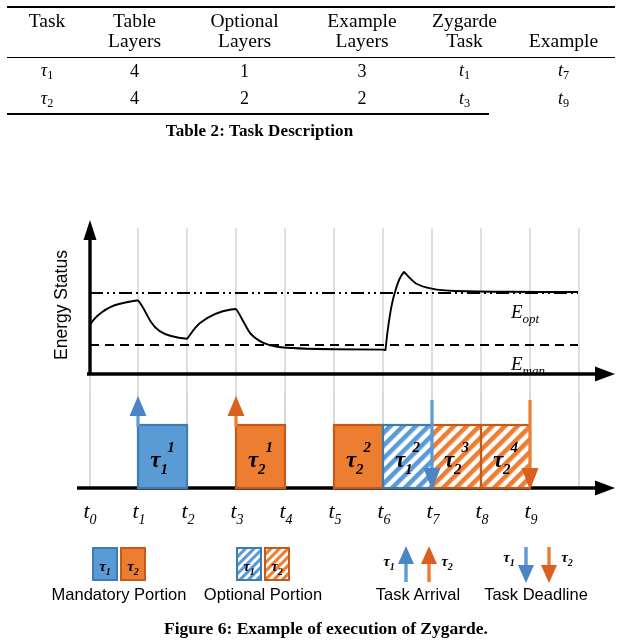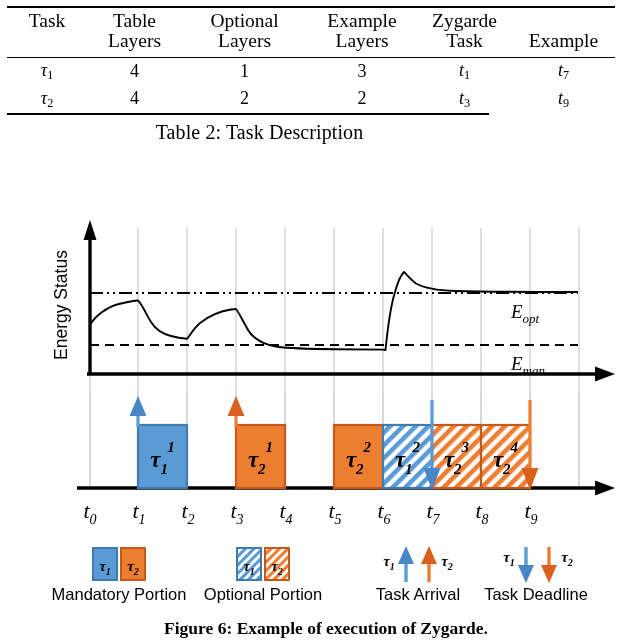--- a/index.html
+++ b/index.html
@@ -55,22 +55,22 @@
   .tau sub, .tvar sub {
     font-size: 0.68em;
     vertical-align: -0.22em;
     font-style: normal;
   }
   .tvar { font-style: italic; }
 
   .table-caption {
     text-align: center;
     font-family: "Liberation Serif", serif;
-    font-weight: normal;
-    font-size: 20px;
+    font-weight: bold;
+    font-size: 17px;
     padding-top: 6px;
     letter-spacing: 0.1px;
     padding-left: 23px;
   }
 
   
   .figure {
     position: absolute;
     left: 15px;
     top: 200px;

